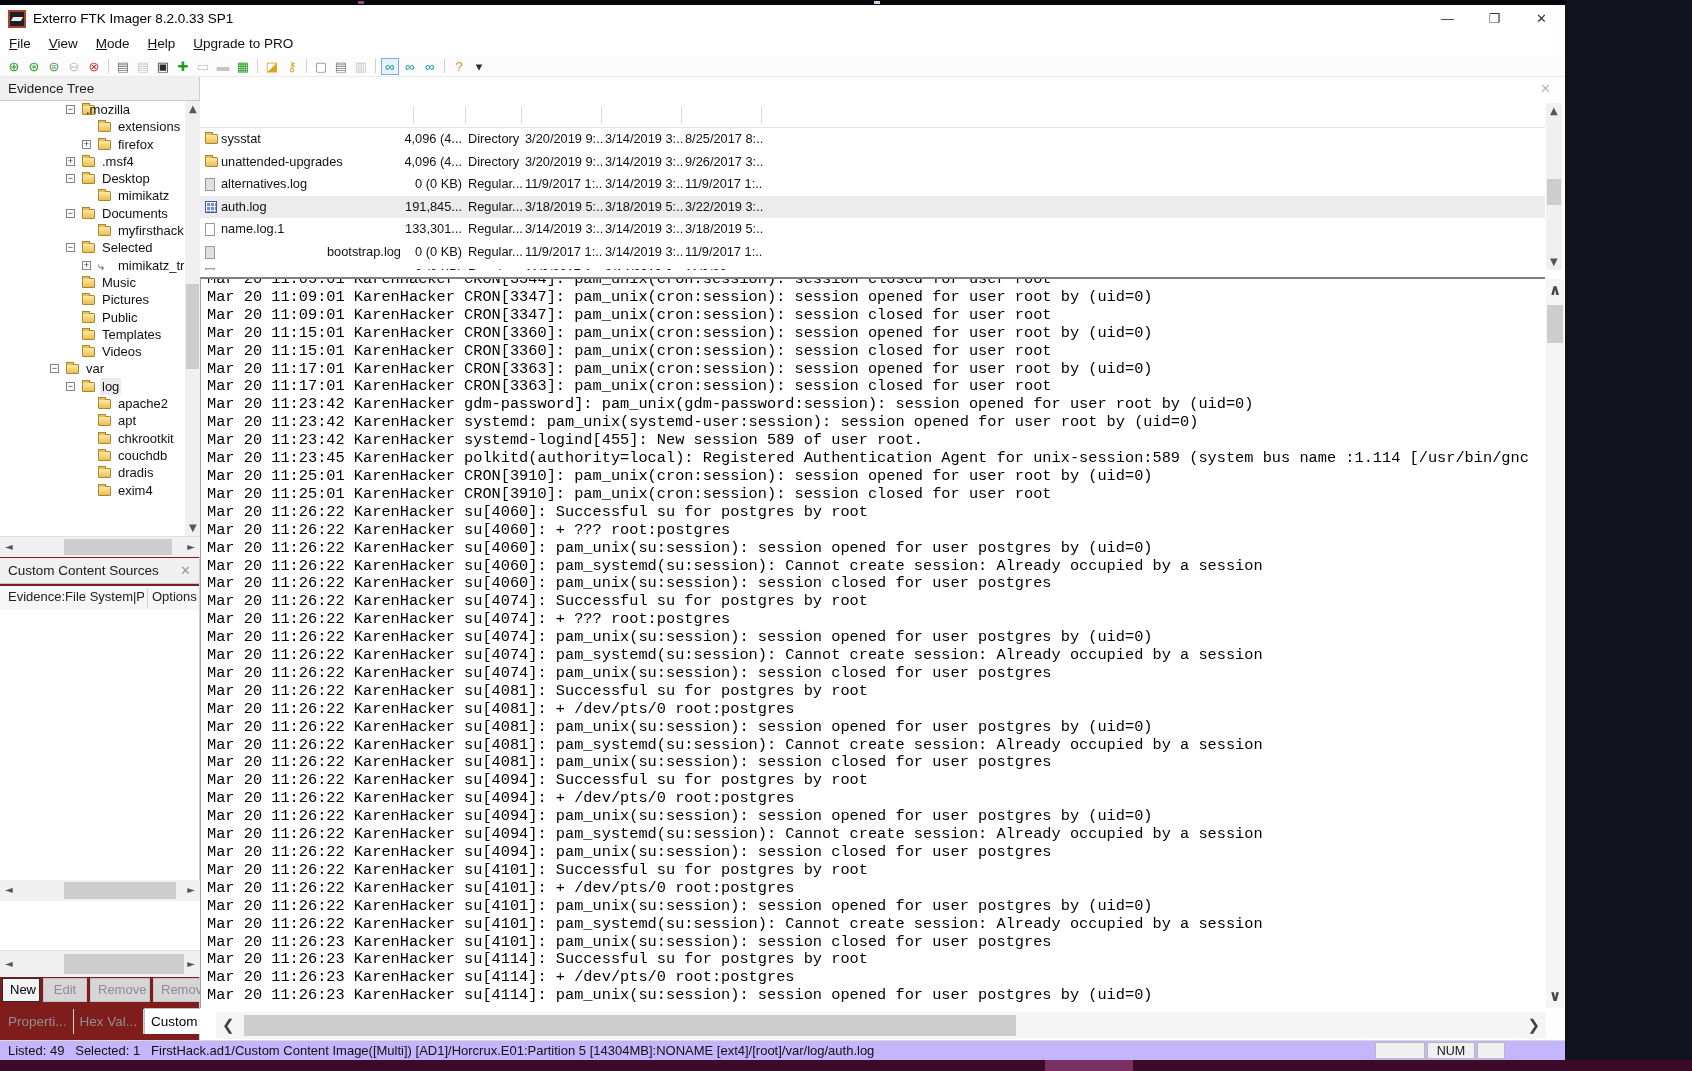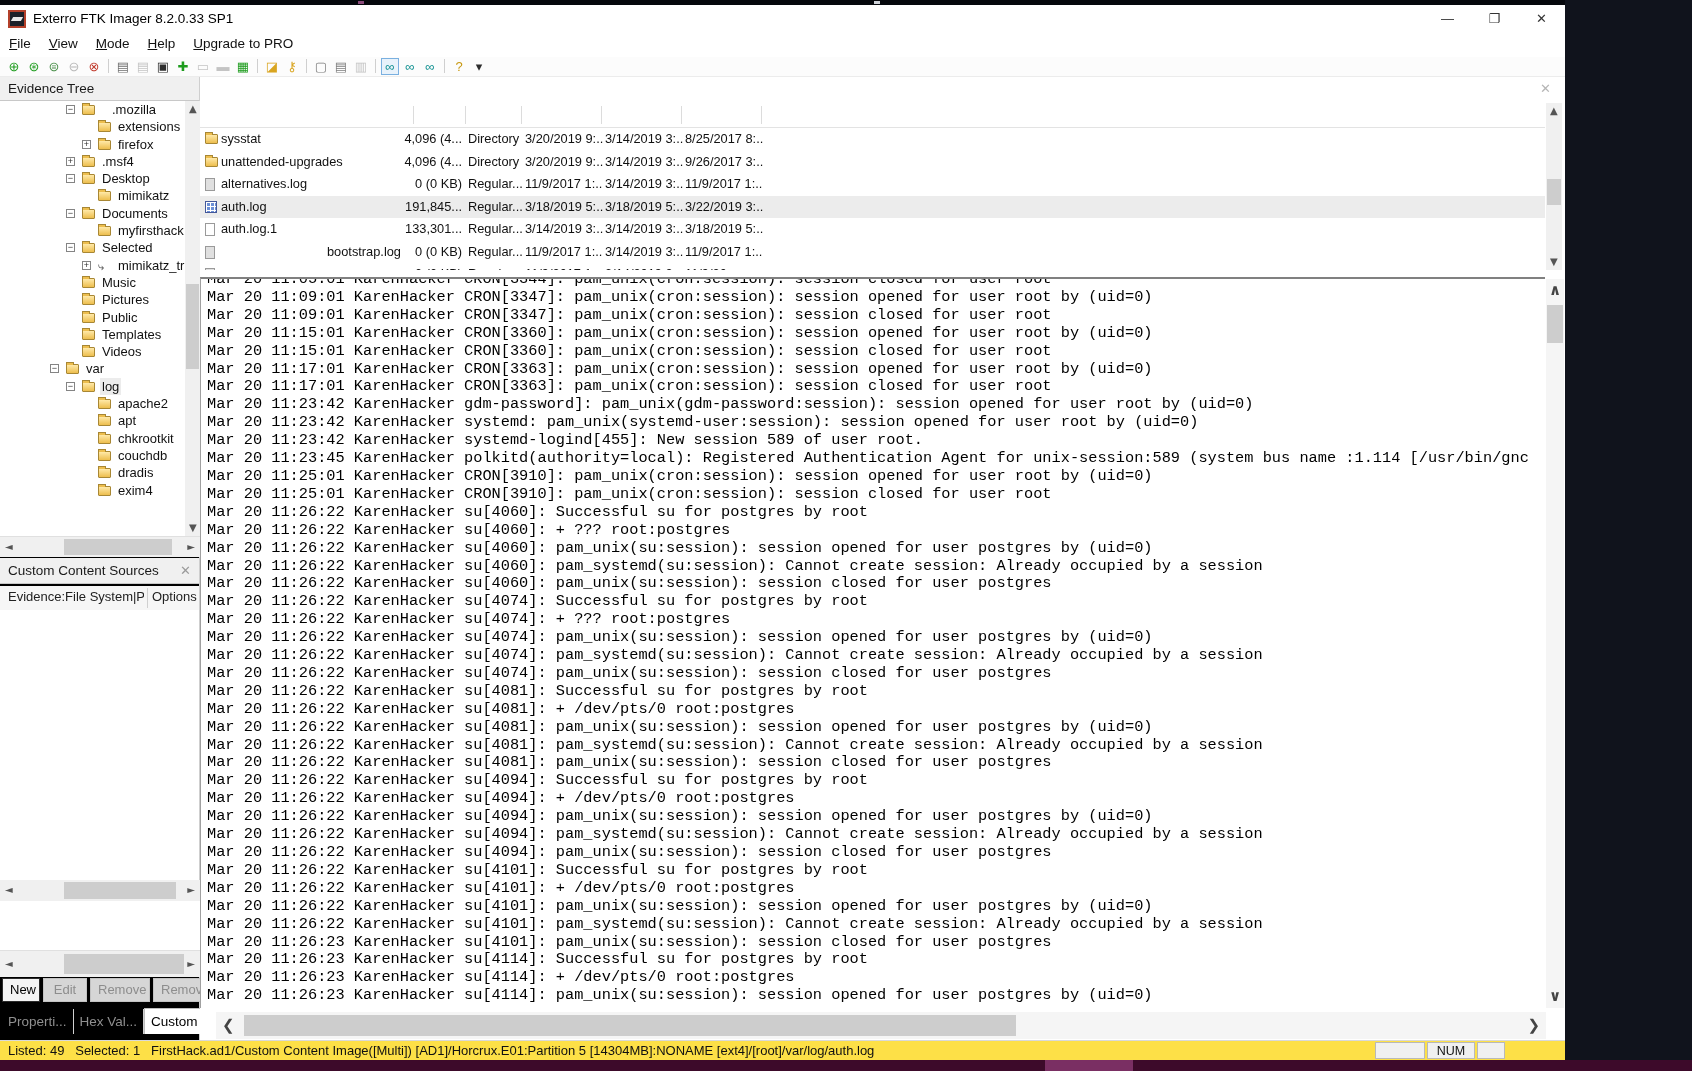--- a/index.html
+++ b/index.html
@@ -16,21 +16,21 @@
   #menubar{position:absolute;left:0;top:28px;width:100%;height:24px;background:#fff;}
   .menu-item{display:inline-block;padding:3px 9px;font-size:13.5px;color:#111;}
   .menu-item u{text-decoration:underline;}
   
   #toolbar{position:absolute;left:0;top:52px;width:100%;height:20px;background:#fcfcfc;border-bottom:1px solid #ececec;white-space:nowrap;padding-left:4px;box-sizing:border-box;}
   .tb-icon{display:inline-block;width:18px;height:17px;margin:1px 1px;text-align:center;font-size:13px;line-height:16px;vertical-align:top;border:1px solid transparent;box-sizing:border-box;}
   .tb-icon.sel{border:1px solid #7ab0e0;background:#e8f2fb;}
   .tb-sep{display:inline-block;width:1px;height:14px;background:#cfcfcf;margin:2px 4px;vertical-align:top;}
   
   .pane-header{background:#f0f0f0;border-bottom:1px solid #c8c8c8;font-size:13.5px;color:#1a1a1a;}
-  #left-col{position:absolute;left:0;top:72px;width:200px;height:963px;border-right:1px solid #cfcfcf;box-sizing:border-box;background:#000000;}
+  #left-col{position:absolute;left:0;top:72px;width:200px;height:963px;border-right:1px solid #cfcfcf;box-sizing:border-box;background:#7f1d1d;}
   #evtree-header{position:absolute;left:0;top:0;width:100%;height:24px;line-height:24px;padding-left:8px;box-sizing:border-box;}
   #tree{position:absolute;left:0;top:24px;width:185px;height:435px;overflow:hidden;background:#fff;}
   .trow{position:relative;height:17.3px;line-height:17.3px;font-size:13px;white-space:nowrap;}
   .trow .lbl{position:absolute;top:0;padding:0 2px;}
   .trow.sel .lbl{background:#ececec;}
   .expander{position:absolute;top:4px;width:9px;height:9px;border:1px solid #848484;background:#fff;font-size:9px;line-height:7px;text-align:center;color:#333;box-sizing:border-box;}
   .folder{position:absolute;top:4px;width:13px;height:10px;background:linear-gradient(#ffe9a8,#edbe4e);border:1px solid #a88734;border-radius:1px;box-sizing:border-box;}
   .folder::before{content:"";position:absolute;top:-3px;left:-1px;width:6px;height:2px;background:#edbe4e;border:1px solid #a88734;border-bottom:none;}
   .shortcut-glyph{position:absolute;top:1px;font-size:11px;color:#444;}
   .guide{position:absolute;top:24px;bottom:0;width:0;border-left:1px dotted #c2c2c2;}
@@ -65,21 +65,21 @@
   .fl-cell{position:absolute;top:0;overflow:hidden;}
   .hsep{position:absolute;top:3px;bottom:3px;width:1px;background:#dcdcdc;}
   .ficon{position:absolute;left:5px;}
   .page{position:absolute;top:5px;width:10px;height:13px;border:1px solid #9a9a9a;background:#fff;box-sizing:border-box;}
   .page.gray{background:#e0e0e0;}
   .gridblue{position:absolute;top:5px;width:12px;height:12px;background-color:#6b8fd6;background-image:linear-gradient(#fff 1px,transparent 1px),linear-gradient(90deg,#fff 1px,transparent 1px);background-size:4px 4px;border:1px solid #44589a;box-sizing:border-box;}
   
   #log{position:absolute;left:0;top:200px;width:1345px;height:731px;border-top:2px solid #808080;border-left:1px solid #a0a0a0;background:#fff;overflow:hidden;box-sizing:border-box;}
   #log-lines{margin:-8px 0 0 6px;font-family:"Liberation Mono",monospace;font-size:15.3px;line-height:17.9px;white-space:pre;color:#000;}
   
-  #statusbar{position:absolute;left:0;top:1035px;width:100%;height:20px;background:#fde047;border-top:1px solid #d9d9d9;font-size:13px;color:#111;}
+  #statusbar{position:absolute;left:0;top:1035px;width:100%;height:20px;background:#c4b5fd;border-top:1px solid #d9d9d9;font-size:13px;color:#111;}
   #status-left{position:absolute;left:8px;top:2px;white-space:nowrap;}
   .st-box{position:absolute;top:1px;height:17px;border:1px solid #b9b9b9;background:#f0f0f0;box-sizing:border-box;text-align:center;line-height:16px;font-size:12.5px;}
   
   #top-strip{position:absolute;left:0;top:0;width:100%;height:5px;background:#05070c;}
   #right-strip{position:absolute;left:1565px;top:0;width:127px;height:1060px;background:#10131c;}
   #taskbar{position:absolute;left:0;top:1060px;width:100%;height:11px;background:#3d0a2a;}
   #taskbar-accent{position:absolute;left:1045px;top:0;width:88px;height:11px;background:#7a2f63;}
   .speck{position:absolute;top:1px;width:6px;height:3px;}
 </style>
 </head>
@@ -105,21 +105,21 @@
     <div id="menubar"><span class="menu-item"><u>F</u>ile</span><span class="menu-item"><u>V</u>iew</span><span class="menu-item"><u>M</u>ode</span><span class="menu-item"><u>H</u>elp</span><span class="menu-item"><u>U</u>pgrade to PRO</span></div>
     <div id="toolbar"><span class="tb-icon" style="color: rgb(30, 156, 30);">⊕</span><span class="tb-icon" style="color: rgb(30, 156, 30);">⊛</span><span class="tb-icon" style="color: rgb(74, 143, 74);">⊜</span><span class="tb-icon" style="color: rgb(184, 184, 184);">⊖</span><span class="tb-icon" style="color: rgb(192, 57, 43);">⊗</span><span class="tb-sep"></span><span class="tb-icon" style="color: rgb(111, 111, 111);">▤</span><span class="tb-icon" style="color: rgb(196, 196, 196);">▤</span><span class="tb-icon" style="color: rgb(46, 46, 46);">▣</span><span class="tb-icon" style="color: rgb(30, 156, 30);">✚</span><span class="tb-icon" style="color: rgb(196, 196, 196);">▭</span><span class="tb-icon" style="color: rgb(196, 196, 196);">▬</span><span class="tb-icon" style="color: rgb(30, 156, 30);">▦</span><span class="tb-sep"></span><span class="tb-icon" style="color: rgb(217, 165, 32);">◪</span><span class="tb-icon" style="color: rgb(217, 165, 32);">⚷</span><span class="tb-sep"></span><span class="tb-icon" style="color: rgb(125, 125, 125);">▢</span><span class="tb-icon" style="color: rgb(125, 125, 125);">▤</span><span class="tb-icon" style="color: rgb(196, 196, 196);">▥</span><span class="tb-sep"></span><span class="tb-icon sel" style="color: rgb(14, 143, 143);">∞</span><span class="tb-icon" style="color: rgb(14, 143, 143);">∞</span><span class="tb-icon" style="color: rgb(14, 143, 143);">∞</span><span class="tb-sep"></span><span class="tb-icon" style="color: rgb(199, 152, 16);">?</span><span class="tb-icon" style="color: rgb(46, 46, 46);">▾</span></div>
 
     <div id="left-col">
       <div id="evtree-header" class="pane-header">Evidence Tree</div>
       <div class="guide" style="left:8px;height:435px;"></div>
       <div id="tree">
           <div class="trow">
             <span class="expander" style="left: 66px;">−</span>
             <span class="folder" style="left: 82px;"></span>
-            <span class="lbl" style="left: 110px;">.mozilla</span>
+            <span class="lbl" style="left: 84px;">.mozilla</span>
           </div>
           <div class="trow">
             <span class="folder" style="left: 98px;"></span>
             <span class="lbl" style="left: 116px;">extensions</span>
           </div>
           <div class="trow">
             <span class="expander" style="left: 82px;">+</span>
             <span class="folder" style="left: 98px;"></span>
             <span class="lbl" style="left: 116px;">firefox</span>
           </div>
@@ -299,21 +299,21 @@
             <span class="gridblue ficon" style="left: 5px;"></span>
             <span class="fl-cell" style="left: 21px; width: 180px; text-align: left;">auth.log</span>
             <span class="fl-cell" style="left: 150px; width: 112px; text-align: right;">191,845...</span>
             <span class="fl-cell" style="left: 268px; width: 55px; text-align: left;">Regular...</span>
             <span class="fl-cell" style="left: 325px; width: 78px; text-align: left;">3/18/2019 5:...</span>
             <span class="fl-cell" style="left: 405px; width: 78px; text-align: left;">3/18/2019 5:...</span>
             <span class="fl-cell" style="left: 485px; width: 78px; text-align: left;">3/22/2019 3:...</span>
           </div>
           <div class="fl-row">
             <span class="page ficon" style="left: 5px;"></span>
-            <span class="fl-cell" style="left: 21px; width: 180px; text-align: left;">auth.log.1</span>
+            <span class="fl-cell" style="left: 21px; width: 180px; text-align: left;">name.log.1</span>
             <span class="fl-cell" style="left: 150px; width: 112px; text-align: right;">133,301...</span>
             <span class="fl-cell" style="left: 268px; width: 55px; text-align: left;">Regular...</span>
             <span class="fl-cell" style="left: 325px; width: 78px; text-align: left;">3/14/2019 3:...</span>
             <span class="fl-cell" style="left: 405px; width: 78px; text-align: left;">3/14/2019 3:...</span>
             <span class="fl-cell" style="left: 485px; width: 78px; text-align: left;">3/18/2019 5:...</span>
           </div>
           <div class="fl-row">
             <span class="page ficon gray" style="left: 5px;"></span>
             <span class="fl-cell" style="left: 21px; width: 180px; text-align: right;">bootstrap.log</span>
             <span class="fl-cell" style="left: 150px; width: 112px; text-align: right;">0 (0 KB)</span>

